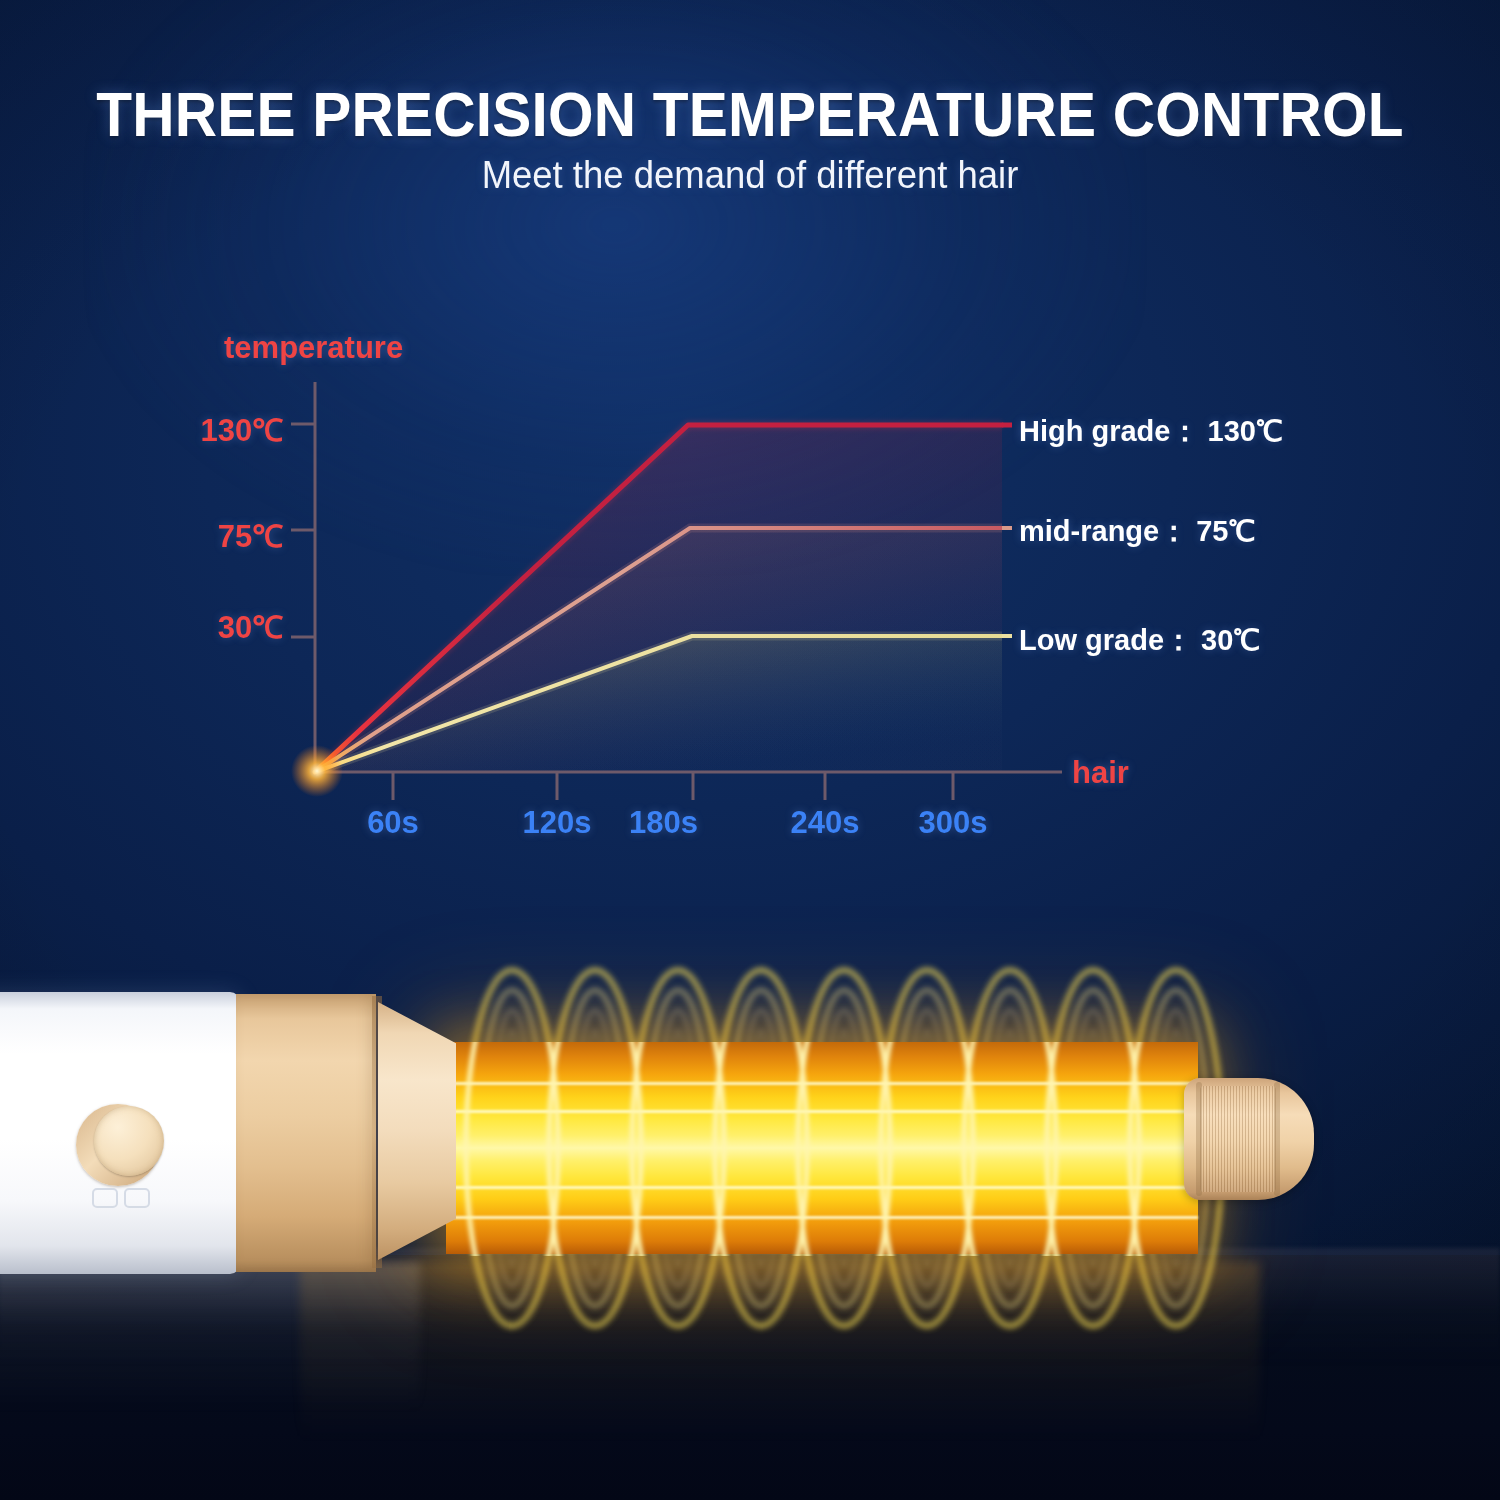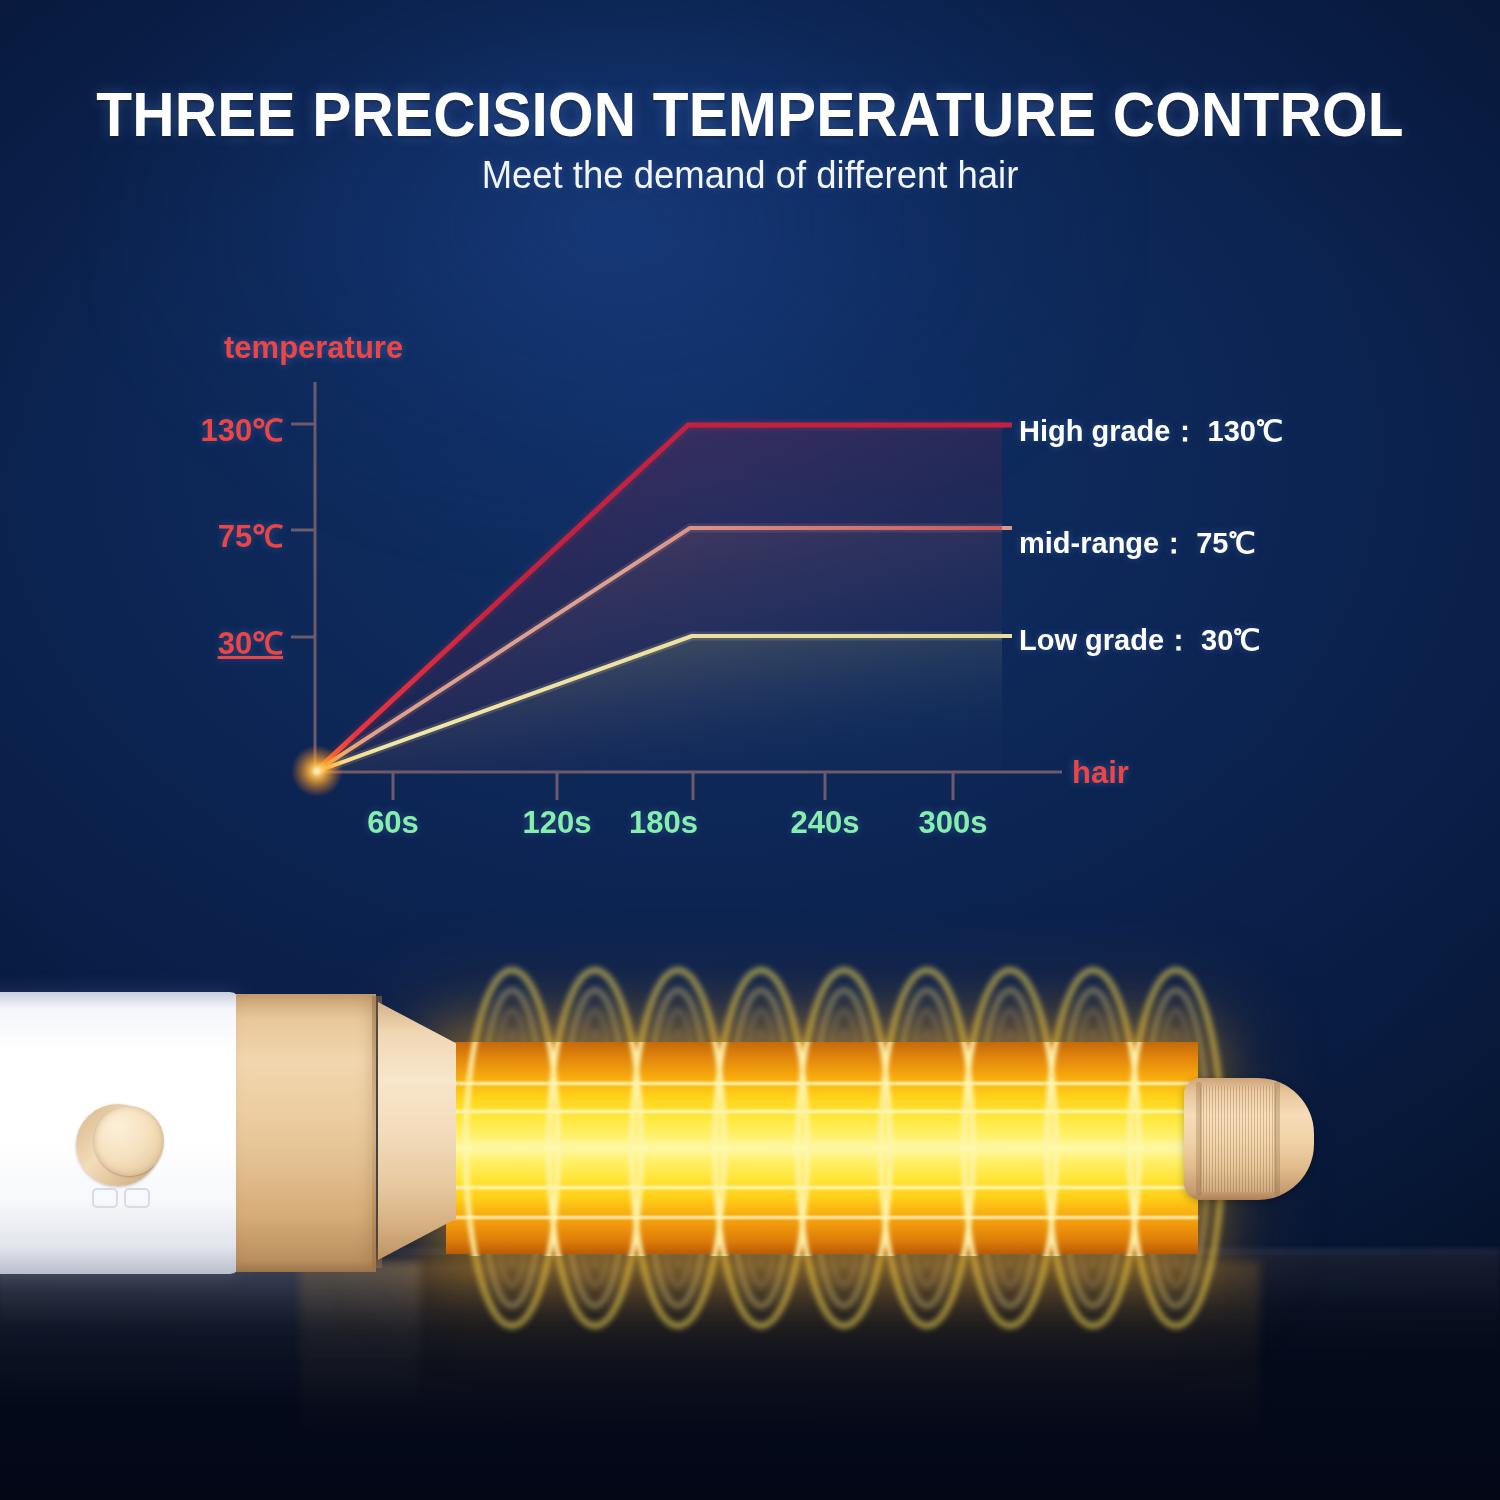--- a/index.html
+++ b/index.html
@@ -70,21 +70,21 @@
     white-space: nowrap;
   }
   .ytitle { left: 224px; top: 330px; font-size: 31px; }
   .xtitle { left: 1072px; top: 755px; font-size: 31px; }
   .ylab {
     position: absolute; color: #ef4444; font-weight: bold; font-size: 31px;
     text-align: right; white-space: nowrap;
     text-shadow: 0 0 8px rgba(120,170,255,0.3);
   }
   .xlab {
-    position: absolute; color: #86efac; font-weight: bold; font-size: 31px;
+    position: absolute; color: #3b82f6; font-weight: bold; font-size: 31px;
     text-align: center; white-space: nowrap;
     text-shadow: 0 0 8px rgba(120,170,255,0.3);
   }
   .legend-item {
     position: absolute; color: #ffffff; font-weight: bold; font-size: 29px;
     white-space: nowrap;
     text-shadow: 0 0 9px rgba(120,170,255,0.3);
   }
 
   
@@ -199,30 +199,30 @@
   <div class="title">THREE PRECISION TEMPERATURE CONTROL</div>
   <div class="subtitle">Meet the demand of different hair</div>
 
   <div id="chart">
 
     <div class="ax-title ytitle">temperature</div>
     <div class="ax-title xtitle">hair</div>
 
     <div class="ylab" style="left:150px;top:408px;width:133px;">130℃</div>
     <div class="ylab" style="left:150px;top:514px;width:133px;">75℃</div>
-    <div class="ylab" style="left:150px;top:621px;width:133px;text-decoration:underline;">30℃</div>
+    <div class="ylab" style="left:150px;top:605px;width:133px;">30℃</div>
 
     <div class="xlab" style="left:353px;top:805px;width:80px;">60s</div>
     <div class="xlab" style="left:512px;top:805px;width:90px;">120s</div>
     <div class="xlab" style="left:608px;top:805px;width:90px;text-align:right;">180s</div>
     <div class="xlab" style="left:780px;top:805px;width:90px;">240s</div>
     <div class="xlab" style="left:908px;top:805px;width:90px;">300s</div>
 
     <div class="legend-item" style="left:1019px;top:412px;">High grade： 130℃</div>
-    <div class="legend-item" style="left:1019px;top:524px;">mid-range： 75℃</div>
+    <div class="legend-item" style="left:1019px;top:512px;">mid-range： 75℃</div>
     <div class="legend-item" style="left:1019px;top:621px;">Low grade： 30℃</div>
 
     <svg width="1500" height="1500" style="position:absolute;left:0;top:0;">
       <defs>
         <linearGradient id="gHigh" x1="0" y1="0" x2="1" y2="0">
           <stop offset="0%" stop-color="#ff7a22"></stop>
           <stop offset="6%" stop-color="#e8333f"></stop>
           <stop offset="30%" stop-color="#c42040"></stop>
           <stop offset="100%" stop-color="#c42040"></stop>
         </linearGradient>

